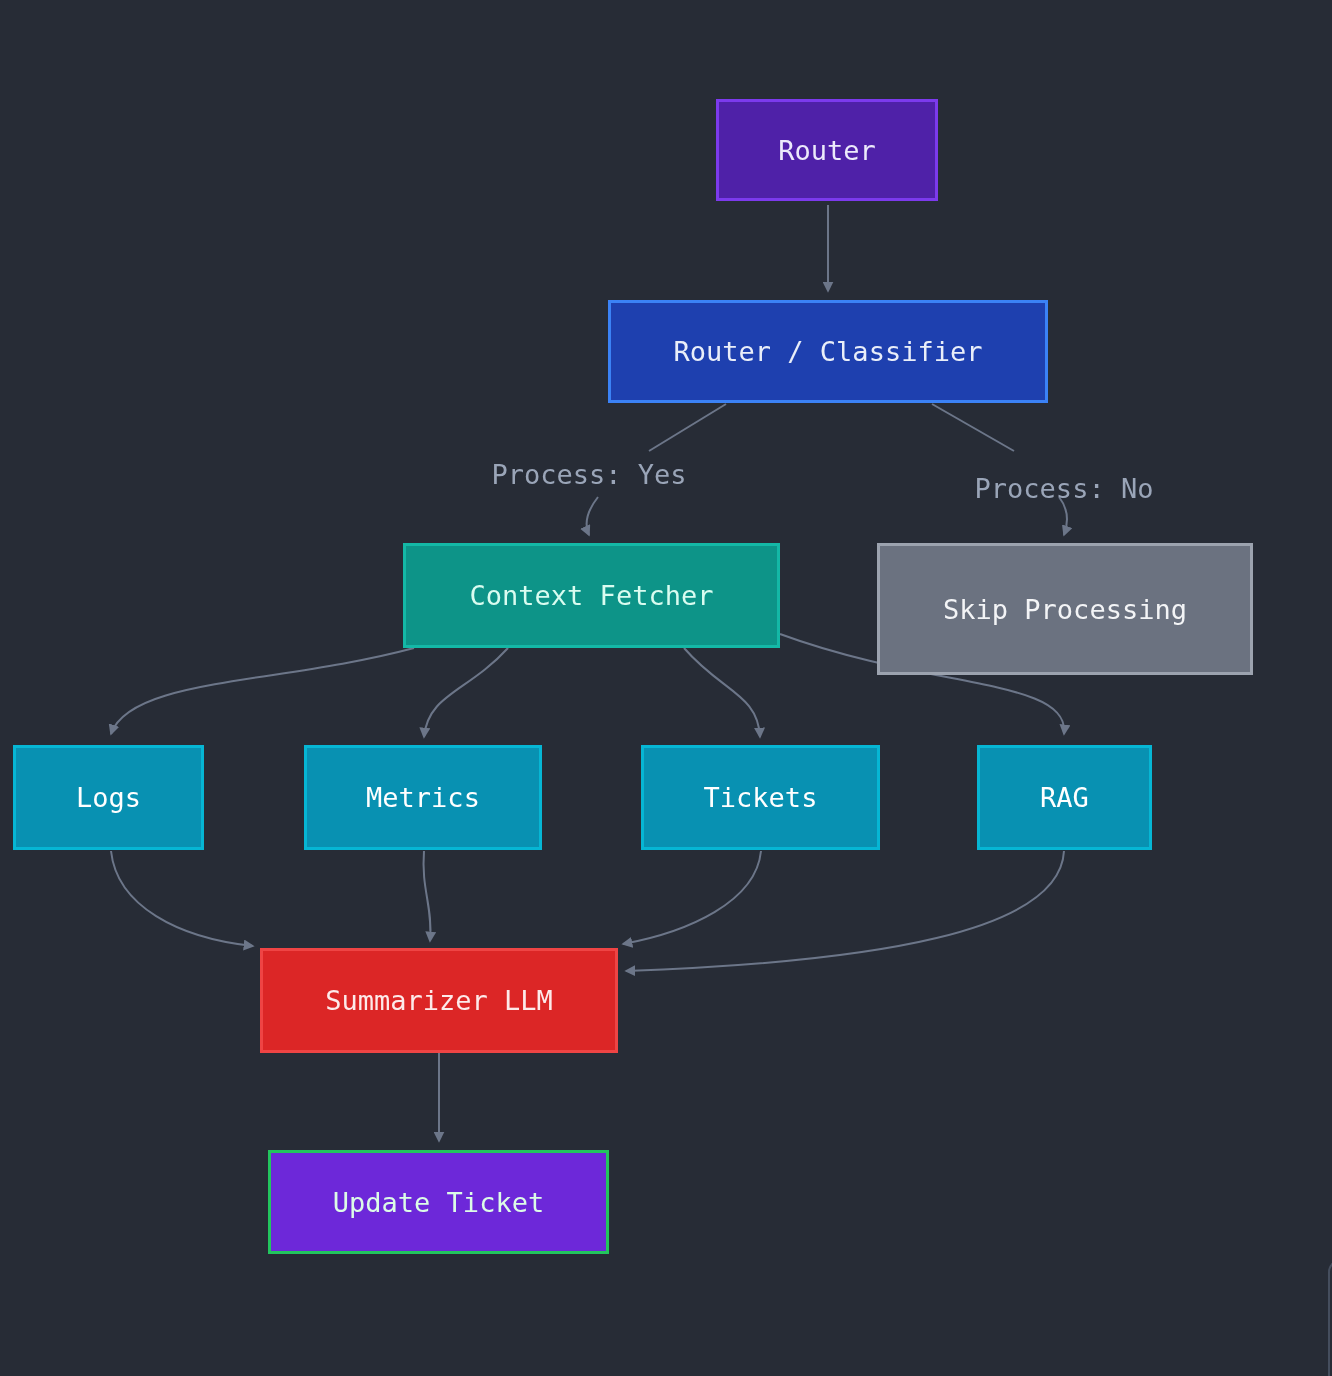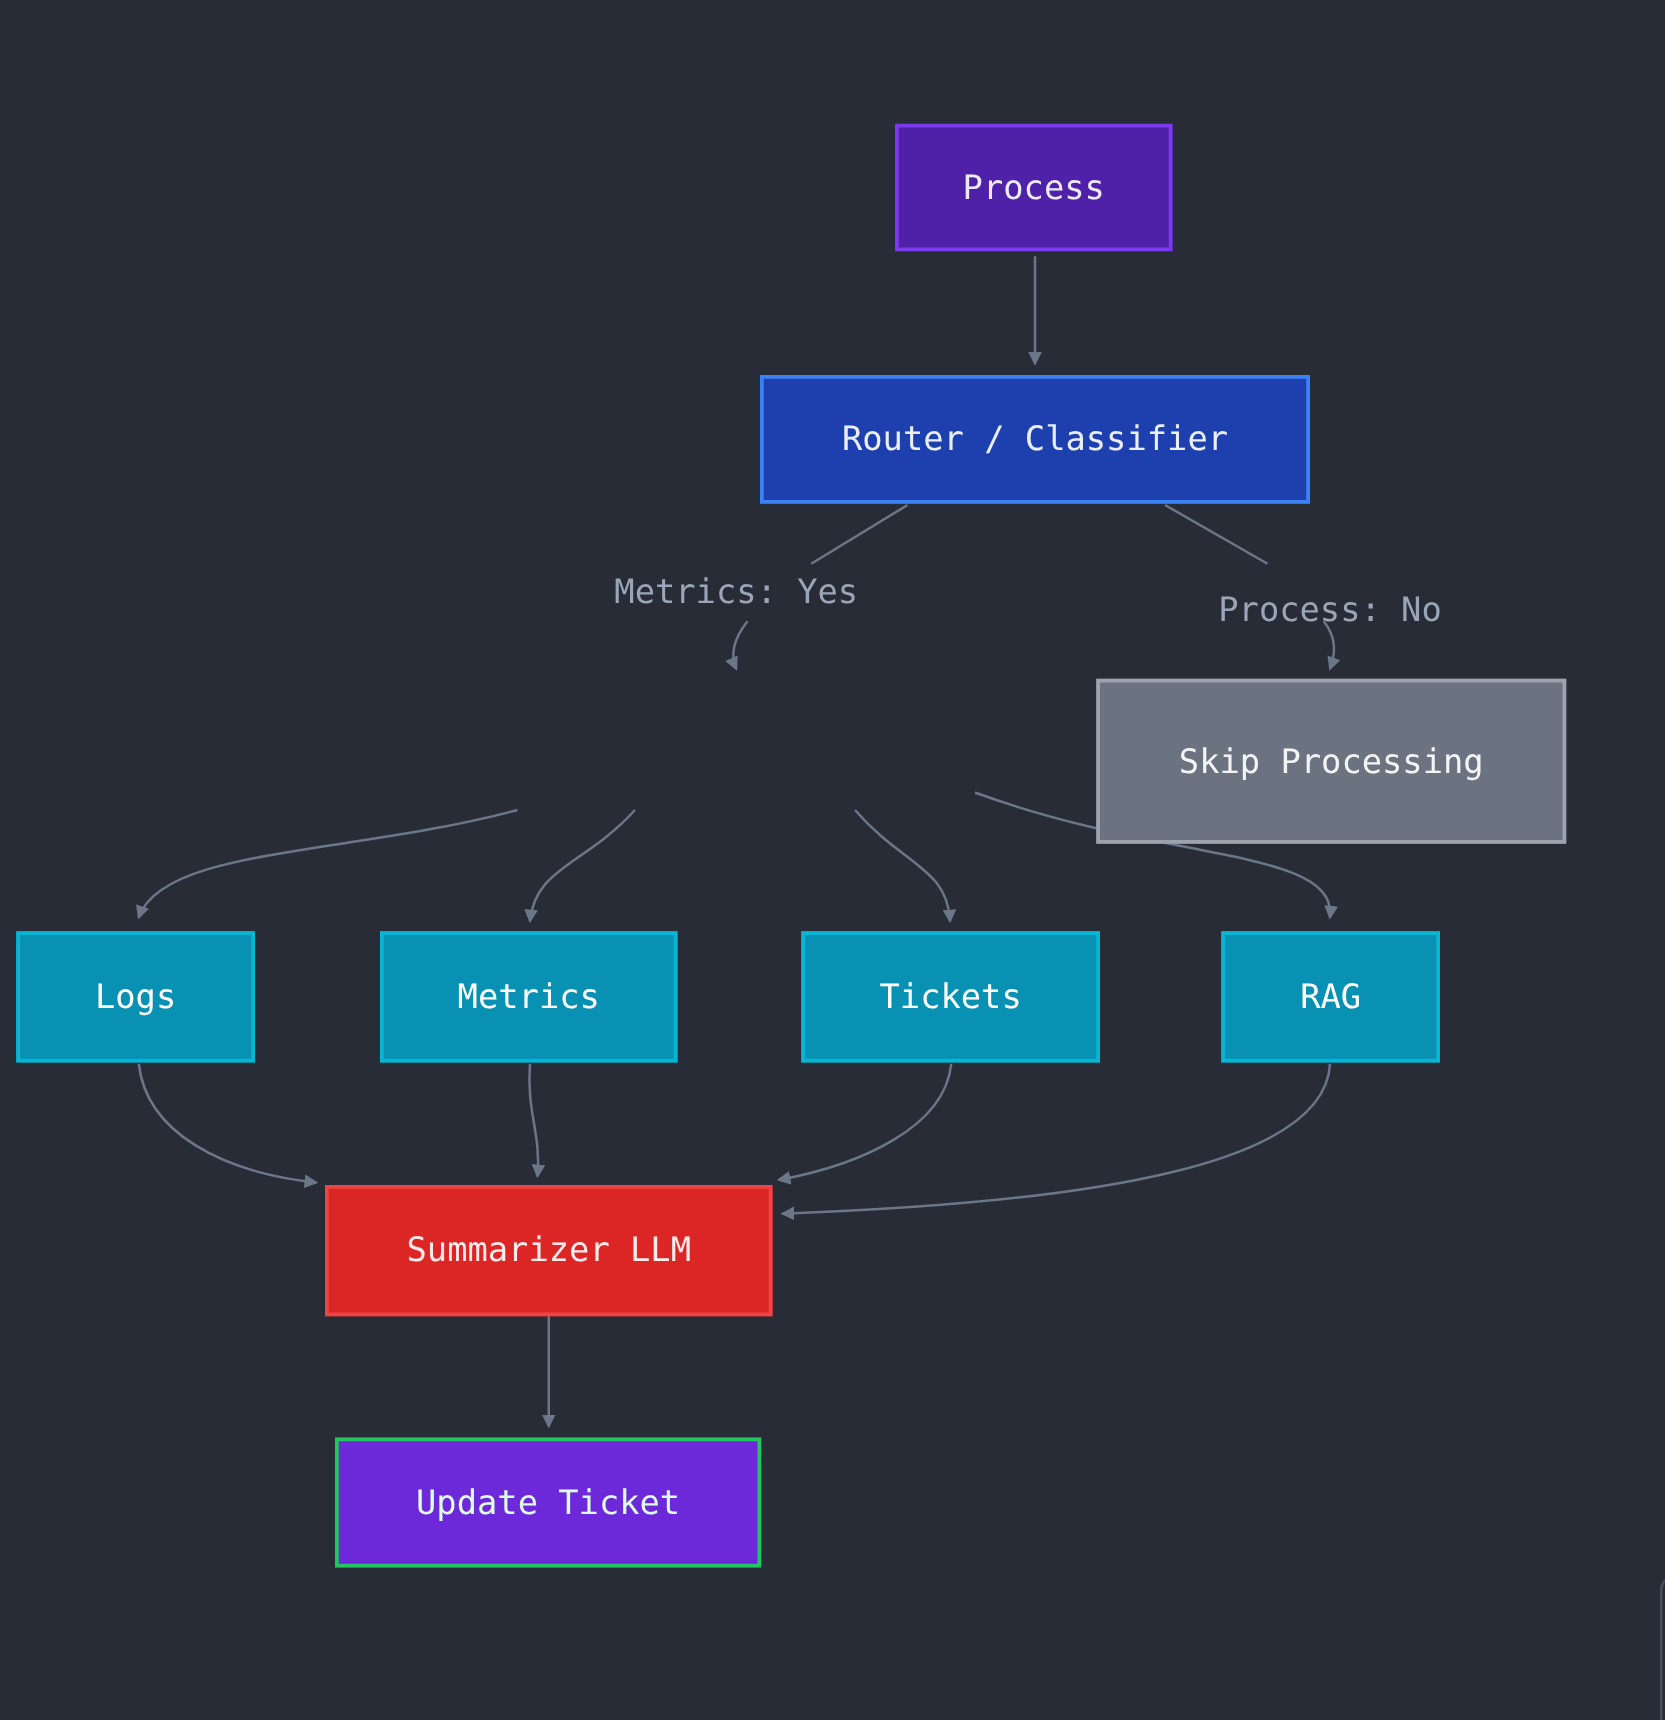--- a/index.html
+++ b/index.html
@@ -81,31 +81,34 @@
       <path d="M 780 634 C 932 690, 1070 678, 1064 734" marker-end="url(#arrow)"></path>
       <path d="M 111 851 C 117 906, 178 938, 253 946" marker-end="url(#arrow)"></path>
       <path d="M 424 851 C 421 890, 433 906, 430 941" marker-end="url(#arrow)"></path>
       <path d="M 761 851 C 756 902, 688 932, 623 944" marker-end="url(#arrow)"></path>
       <path d="M 1064 851 C 1060 932, 874 962, 626 971" marker-end="url(#arrow)"></path>
       <path d="M 439 1053 L 439 1141" marker-end="url(#arrow)"></path>
     </g>
   </svg>
 
   <div class="node n-ticket" style="left:716px; top:99px; width:222px; height:102px;">
-    <span>Process</span>
+    <span>Router</span>
   </div>
 
   <div class="node n-router" style="left:608px; top:300px; width:440px; height:103px;">
     <span>Router / Classifier</span>
   </div>
 
-  <div class="edge-label" style="left:589px; top:474px;">Metrics: Yes</div>
+  <div class="edge-label" style="left:589px; top:474px;">Process: Yes</div>
 
   <div class="edge-label" style="left:1064px; top:488px;">Process: No</div>
 
+  <div class="node n-context" style="left:403px; top:543px; width:377px; height:105px;">
+    <span>Context Fetcher</span>
+  </div>
 
   <div class="node n-skip" style="left:877px; top:543px; width:376px; height:132px;">
     <span>Skip Processing</span>
   </div>
 
   <div class="node n-cyan" style="left:13px; top:745px; width:191px; height:105px;">
     <span>Logs</span>
   </div>
 
   <div class="node n-cyan" style="left:304px; top:745px; width:238px; height:105px;">

